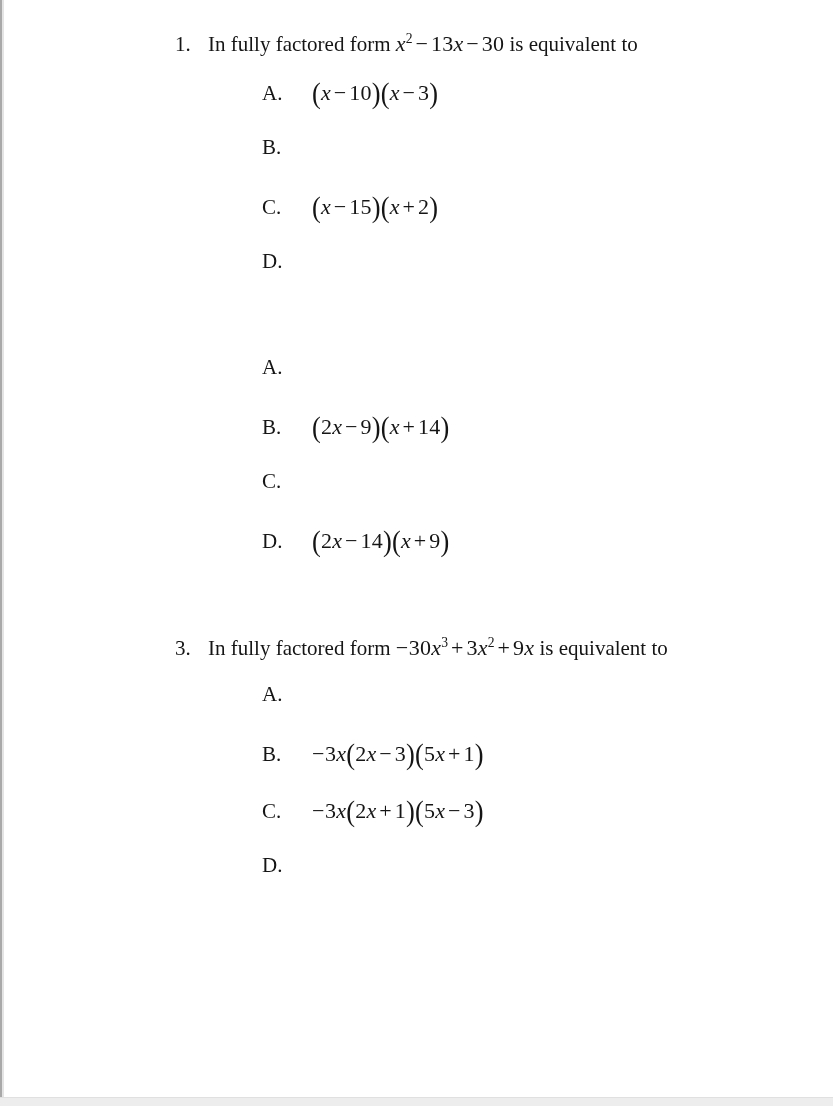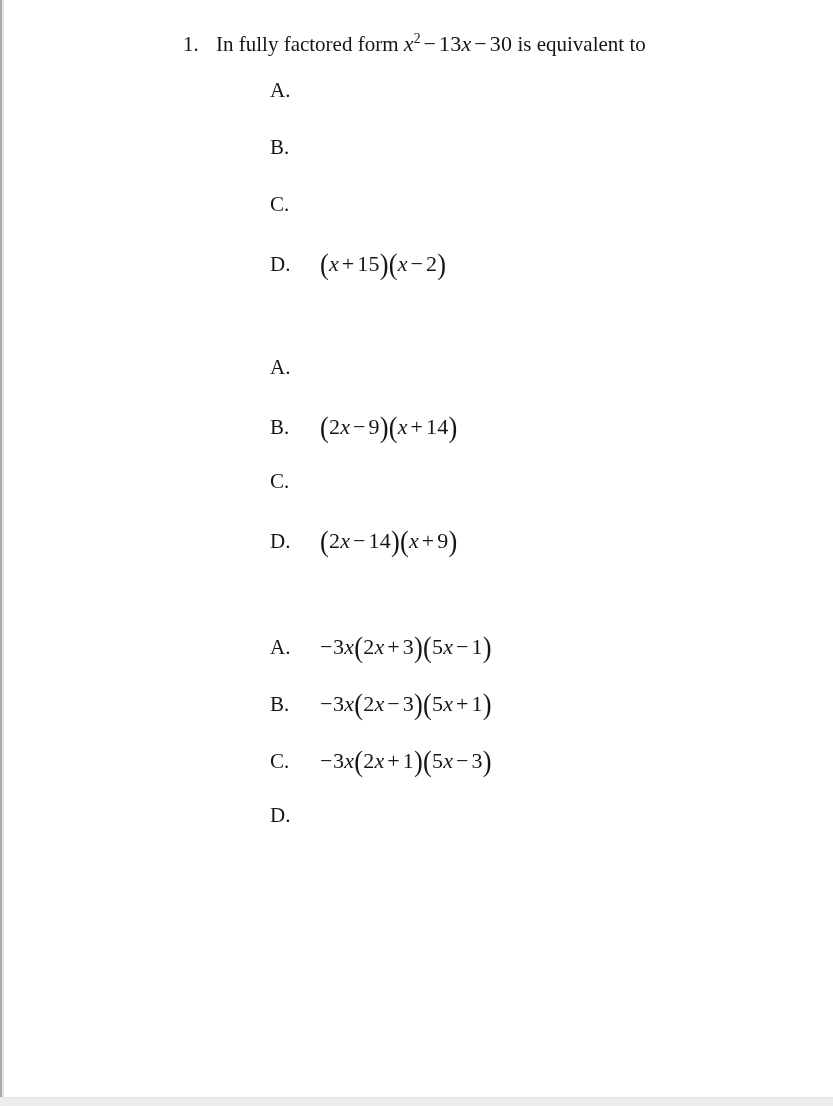--- a/index.html
+++ b/index.html
@@ -21,21 +21,20 @@
   }
   .page-bottom-strip {
     position: absolute;
     left: 0; right: 0; bottom: 0;
     height: 9px;
     background: var(--strip-color, #ededed);
     border-top: 1px solid #e0e0e0;
   }
   .sheet {
     padding-top: 28px;
-    padding-left: 8px;
   }
   .question {
     margin-bottom: 66px;
   }
   .stem {
     padding-left: 175px;
     font-size: 21px;
     line-height: 32px;
     height: 32px;
     margin-bottom: 18px;
@@ -92,30 +91,31 @@
 
 <div class="page-edge-left"></div>
 
 <div class="sheet">
 
   <div class="question">
     <div class="stem"><span class="qnum">1.</span><span>In fully factored form</span> <span class="math"><i>x</i><sup>2</sup><span class="op">−</span><span>1</span><span>3</span><i>x</i><span class="op">−</span><span>3</span><span>0</span></span> <span>is equivalent to</span></div>
     <div class="options">
       <div class="option">
         <span class="opt-letter">A.</span>
+        <span class="math"><span class="paren">(</span><i>x</i><span class="op">−</span><span>1</span><span>0</span><span class="paren">)</span><span class="paren">(</span><i>x</i><span class="op">−</span><span>3</span><span class="paren">)</span></span>
       </div>
       <div class="option">
         <span class="opt-letter">B.</span>
       </div>
       <div class="option">
         <span class="opt-letter">C.</span>
+        <span class="math"><span class="paren">(</span><i>x</i><span class="op">−</span><span>1</span><span>5</span><span class="paren">)</span><span class="paren">(</span><i>x</i><span class="op">+</span><span>2</span><span class="paren">)</span></span>
       </div>
       <div class="option">
         <span class="opt-letter">D.</span>
-        <span class="math"><span class="paren">(</span><i>x</i><span class="op">+</span><span>1</span><span>5</span><span class="paren">)</span><span class="paren">(</span><i>x</i><span class="op">−</span><span>2</span><span class="paren">)</span></span>
       </div>
     </div>
   </div>
 
   <div class="question">
     <div class="options">
       <div class="option">
         <span class="opt-letter">A.</span>
       </div>
       <div class="option">
@@ -126,24 +126,24 @@
         <span class="opt-letter">C.</span>
       </div>
       <div class="option">
         <span class="opt-letter">D.</span>
         <span class="math"><span class="paren">(</span><span>2</span><i>x</i><span class="op">−</span><span>1</span><span>4</span><span class="paren">)</span><span class="paren">(</span><i>x</i><span class="op">+</span><span>9</span><span class="paren">)</span></span>
       </div>
     </div>
   </div>
 
   <div class="question">
+    <div class="stem"><span class="qnum">3.</span><span>In fully factored form</span> <span class="math"><span class="op unary">−</span><span>3</span><span>0</span><i>x</i><sup>3</sup><span class="op">+</span><span>3</span><i>x</i><sup>2</sup><span class="op">+</span><span>9</span><i>x</i></span> <span>is equivalent to</span></div>
     <div class="options">
       <div class="option">
         <span class="opt-letter">A.</span>
-        <span class="math"><span class="op unary">−</span><span>3</span><i>x</i><span class="paren">(</span><span>2</span><i>x</i><span class="op">+</span><span>3</span><span class="paren">)</span><span class="paren">(</span><span>5</span><i>x</i><span class="op">−</span><span>1</span><span class="paren">)</span></span>
       </div>
       <div class="option">
         <span class="opt-letter">B.</span>
         <span class="math"><span class="op unary">−</span><span>3</span><i>x</i><span class="paren">(</span><span>2</span><i>x</i><span class="op">−</span><span>3</span><span class="paren">)</span><span class="paren">(</span><span>5</span><i>x</i><span class="op">+</span><span>1</span><span class="paren">)</span></span>
       </div>
       <div class="option">
         <span class="opt-letter">C.</span>
         <span class="math"><span class="op unary">−</span><span>3</span><i>x</i><span class="paren">(</span><span>2</span><i>x</i><span class="op">+</span><span>1</span><span class="paren">)</span><span class="paren">(</span><span>5</span><i>x</i><span class="op">−</span><span>3</span><span class="paren">)</span></span>
       </div>
       <div class="option">

